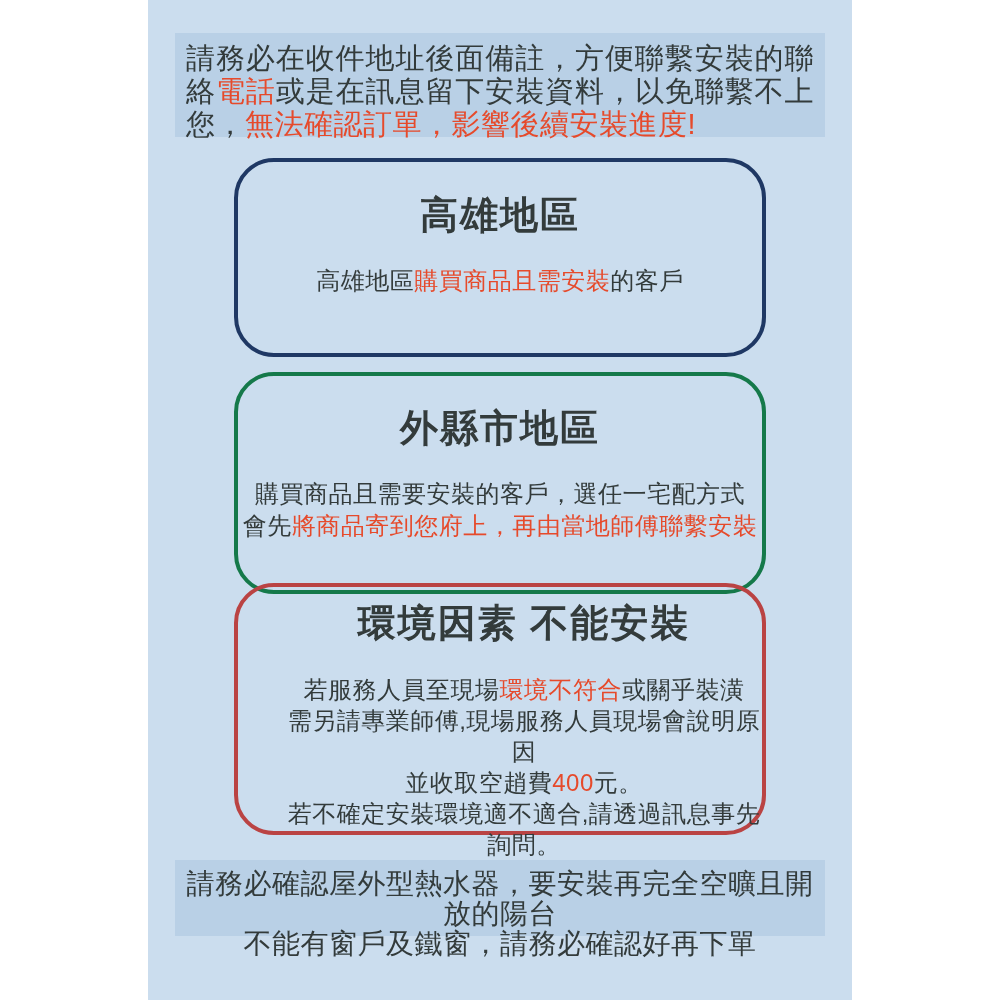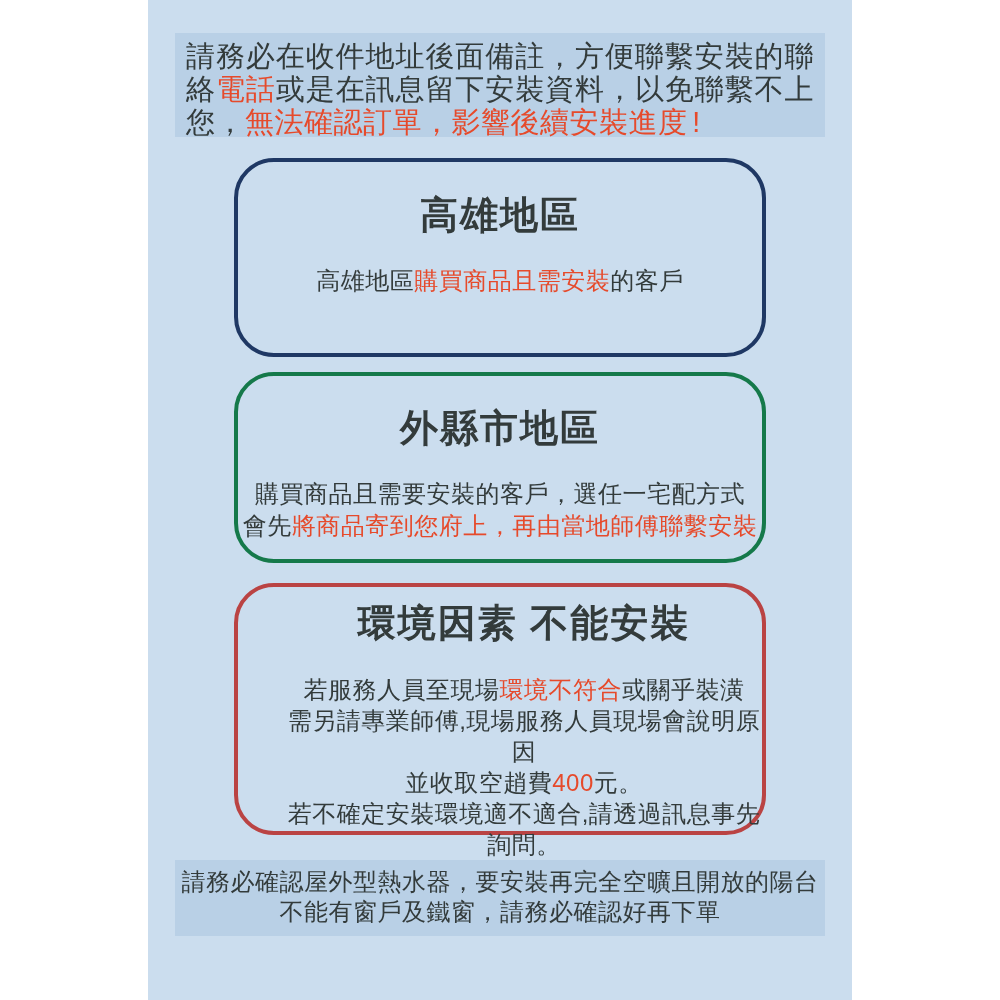--- a/index.html
+++ b/index.html
@@ -13,46 +13,45 @@
   .canvas{position:absolute;inset:0;}
   .strip{
     position:absolute;left:148px;top:0;width:704px;height:1000px;
     background:#cbddee;
   }
   .panel{
     position:absolute;left:27px;width:650px;
     background:#b9d0e6;
     color:#333b3b;
     box-sizing:border-box;
-    font-family:Liberation Mono, monospace;
   }
   .panel.top{
     top:33px;height:104px;
     padding:9px 11px;
     font-size:29px;line-height:33px;
     text-align:justify;
     letter-spacing:0.5px;
   }
   .panel.bottom{
     top:860px;height:76px;
     padding-top:9px;
-    font-size:24px;line-height:30px;
+    font-size:28px;line-height:30px;
     text-align:center;
     letter-spacing:0.5px;
   }
   .box{
     position:absolute;left:86px;width:532px;
     border:4px solid #a3a3a3;
     border-radius:40px;
     box-sizing:border-box;
     text-align:center;
     color:#333b3b;
   }
   .box-1{top:158px;height:199px;}
-  .box-2{top:372px;height:191px;}
+  .box-2{top:372px;height:222px;}
   .box-3{top:583px;height:252px;}
   .box-title{
     font-size:38px;line-height:40px;
     font-weight:600;
     letter-spacing:2px;
   }
   .box-1 .box-title{margin-top:33px;}
   .box-2 .box-title{margin-top:32px;}
   .box-3 .box-title{margin-top:16px;}
   .box-body{

